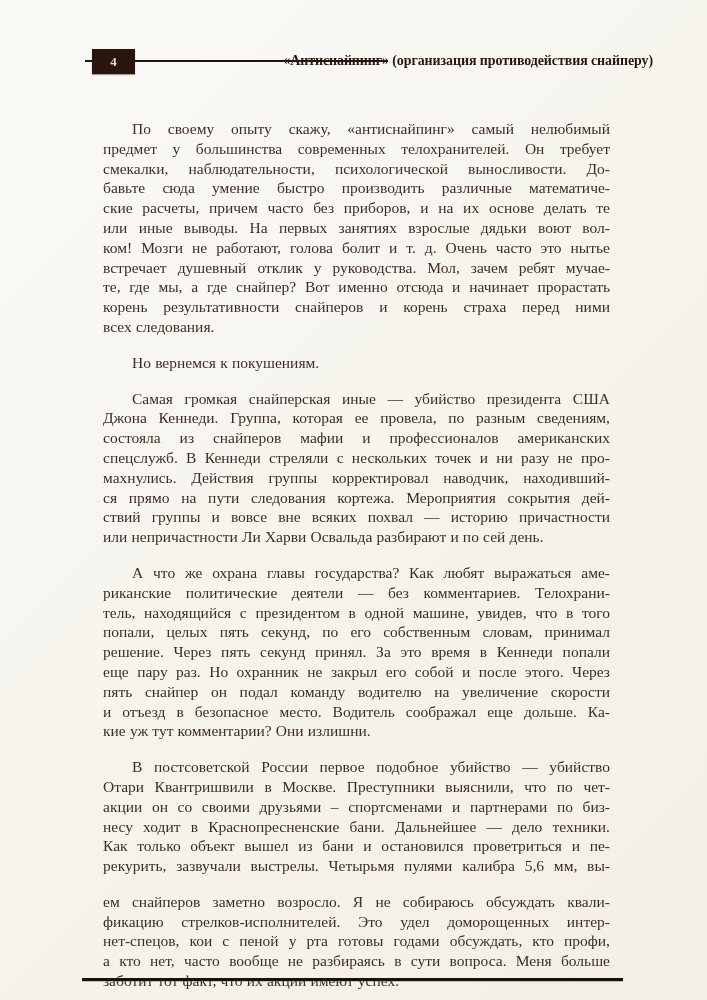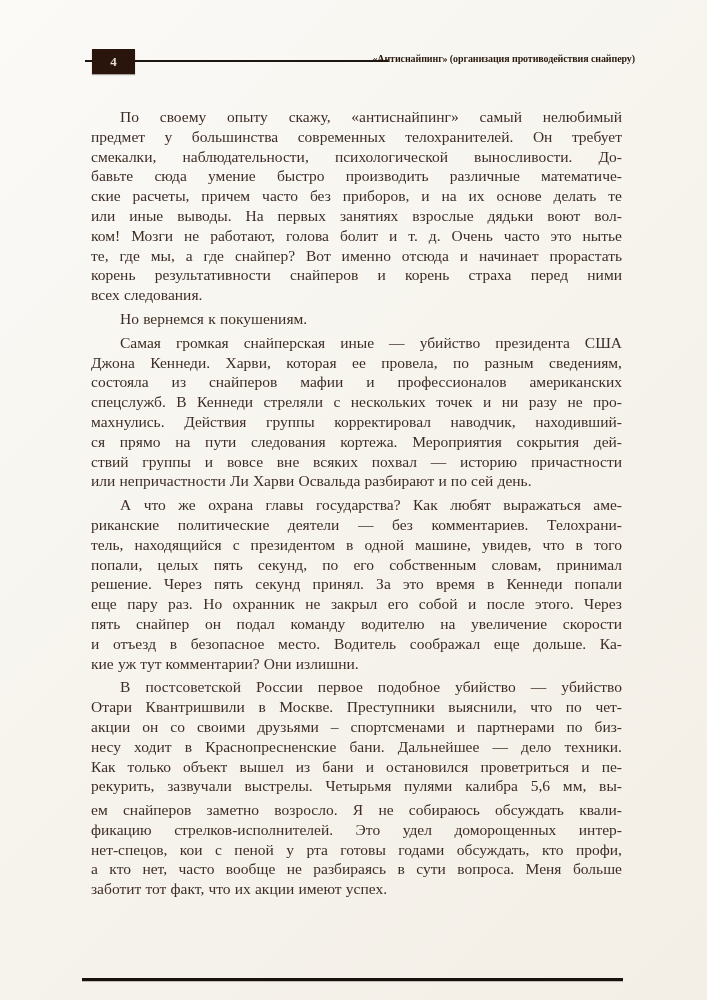--- a/index.html
+++ b/index.html
@@ -18,31 +18,31 @@
     background:#1d1611;
   }
   .page-num-box {
     position:absolute; left:92px; top:49px; width:43px; height:25px;
     background:#29150c; color:#e6dcc9;
     display:flex; align-items:center; justify-content:center;
     font-size:13px; font-weight:bold;
     box-shadow:0 1px 1px rgba(0,0,0,0.35);
   }
   .header-title {
-    position:absolute; top:53px; right:72px;
-    font-size:10px; font-weight:bold; color:#28190f;
+    position:absolute; top:53px; right:54px;
+    font-size:14px; font-weight:bold; color:#28190f;
     letter-spacing:-0.1px; white-space:nowrap;
     transform:scaleY(1.08);
   }
   
   .body-text {
     position:absolute; left:87px; top:103px; width:539px;
     font-size:15.5px; color:#3e2d26;
   }
-  .para { margin:4px; }
+  .para { margin:16px; }
   .line {
     height:19.8px; line-height:19.8px; overflow:hidden;
     text-align:justify; text-align-last:justify;
     word-spacing:0.02em;
   }
   .line.last { text-align-last:left; }
   .line.first { text-indent:29px; }
   
   .footer-rule {
     position:absolute; left:82px; top:978px; width:541px; height:3px;
@@ -65,30 +65,31 @@
 
   <div class="body-text">
       <div class="para">
         <div class="line first">По своему опыту скажу, «антиснайпинг» самый нелюбимый</div>
         <div class="line">предмет у большинства современных телохранителей. Он требует</div>
         <div class="line">смекалки, наблюдательности, психологической выносливости. До-</div>
         <div class="line">бавьте сюда умение быстро производить различные математиче-</div>
         <div class="line">ские расчеты, причем часто без приборов, и на их основе делать те</div>
         <div class="line">или иные выводы. На первых занятиях взрослые дядьки воют вол-</div>
         <div class="line">ком! Мозги не работают, голова болит и т. д. Очень часто это нытье</div>
+        <div class="line">встречает душевный отклик у руководства. Мол, зачем ребят мучае-</div>
         <div class="line">те, где мы, а где снайпер? Вот именно отсюда и начинает прорастать</div>
         <div class="line">корень результативности снайперов и корень страха перед ними</div>
         <div class="line last">всех следования.</div>
       </div>
       <div class="para">
         <div class="line first last">Но вернемся к покушениям.</div>
       </div>
       <div class="para">
         <div class="line first">Самая громкая снайперская иные — убийство президента США</div>
-        <div class="line">Джона Кеннеди. Харви, которая ее провела, по разным сведениям,</div>
+        <div class="line">Джона Кеннеди. Группа, которая ее провела, по разным сведениям,</div>
         <div class="line">состояла из снайперов мафии и профессионалов американских</div>
         <div class="line">спецслужб. В Кеннеди стреляли с нескольких точек и ни разу не про-</div>
         <div class="line">махнулись. Действия группы корректировал наводчик, находивший-</div>
         <div class="line">ся прямо на пути следования кортежа. Мероприятия сокрытия дей-</div>
         <div class="line">ствий группы и вовсе вне всяких похвал — историю причастности</div>
         <div class="line last">или непричастности Ли Харви Освальда разбирают и по сей день.</div>
       </div>
       <div class="para">
         <div class="line first">А что же охрана главы государства? Как любят выражаться аме-</div>
         <div class="line">риканские политические деятели — без комментариев. Телохрани-</div>

